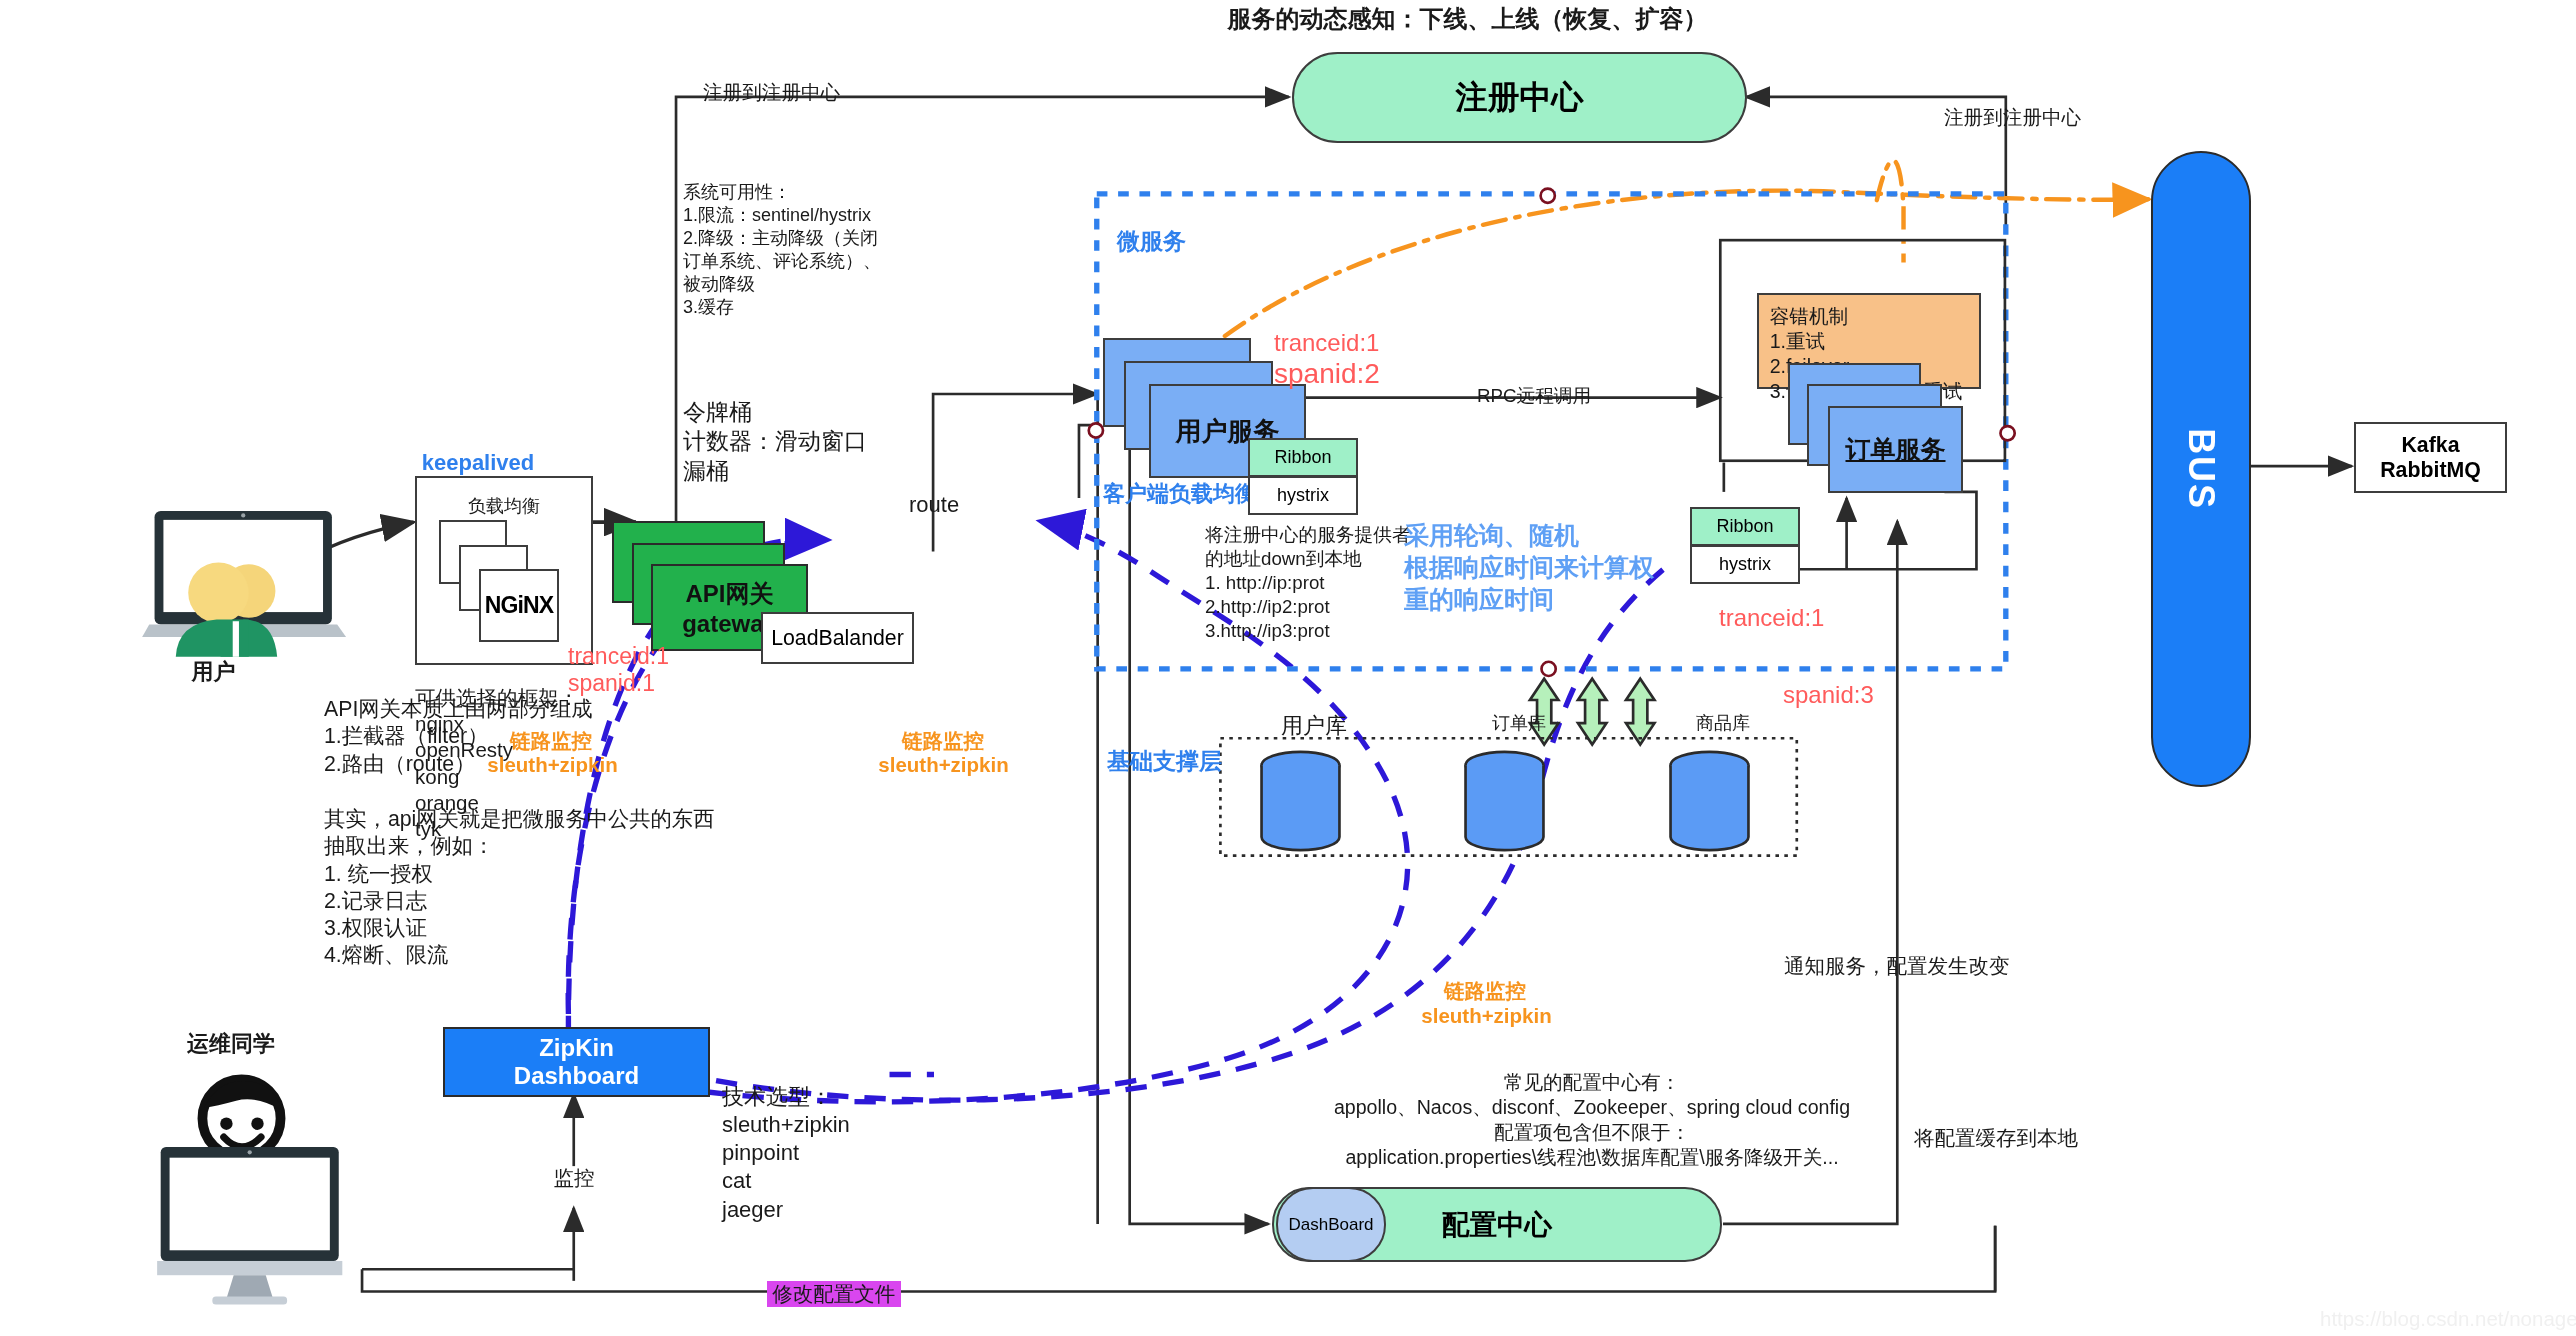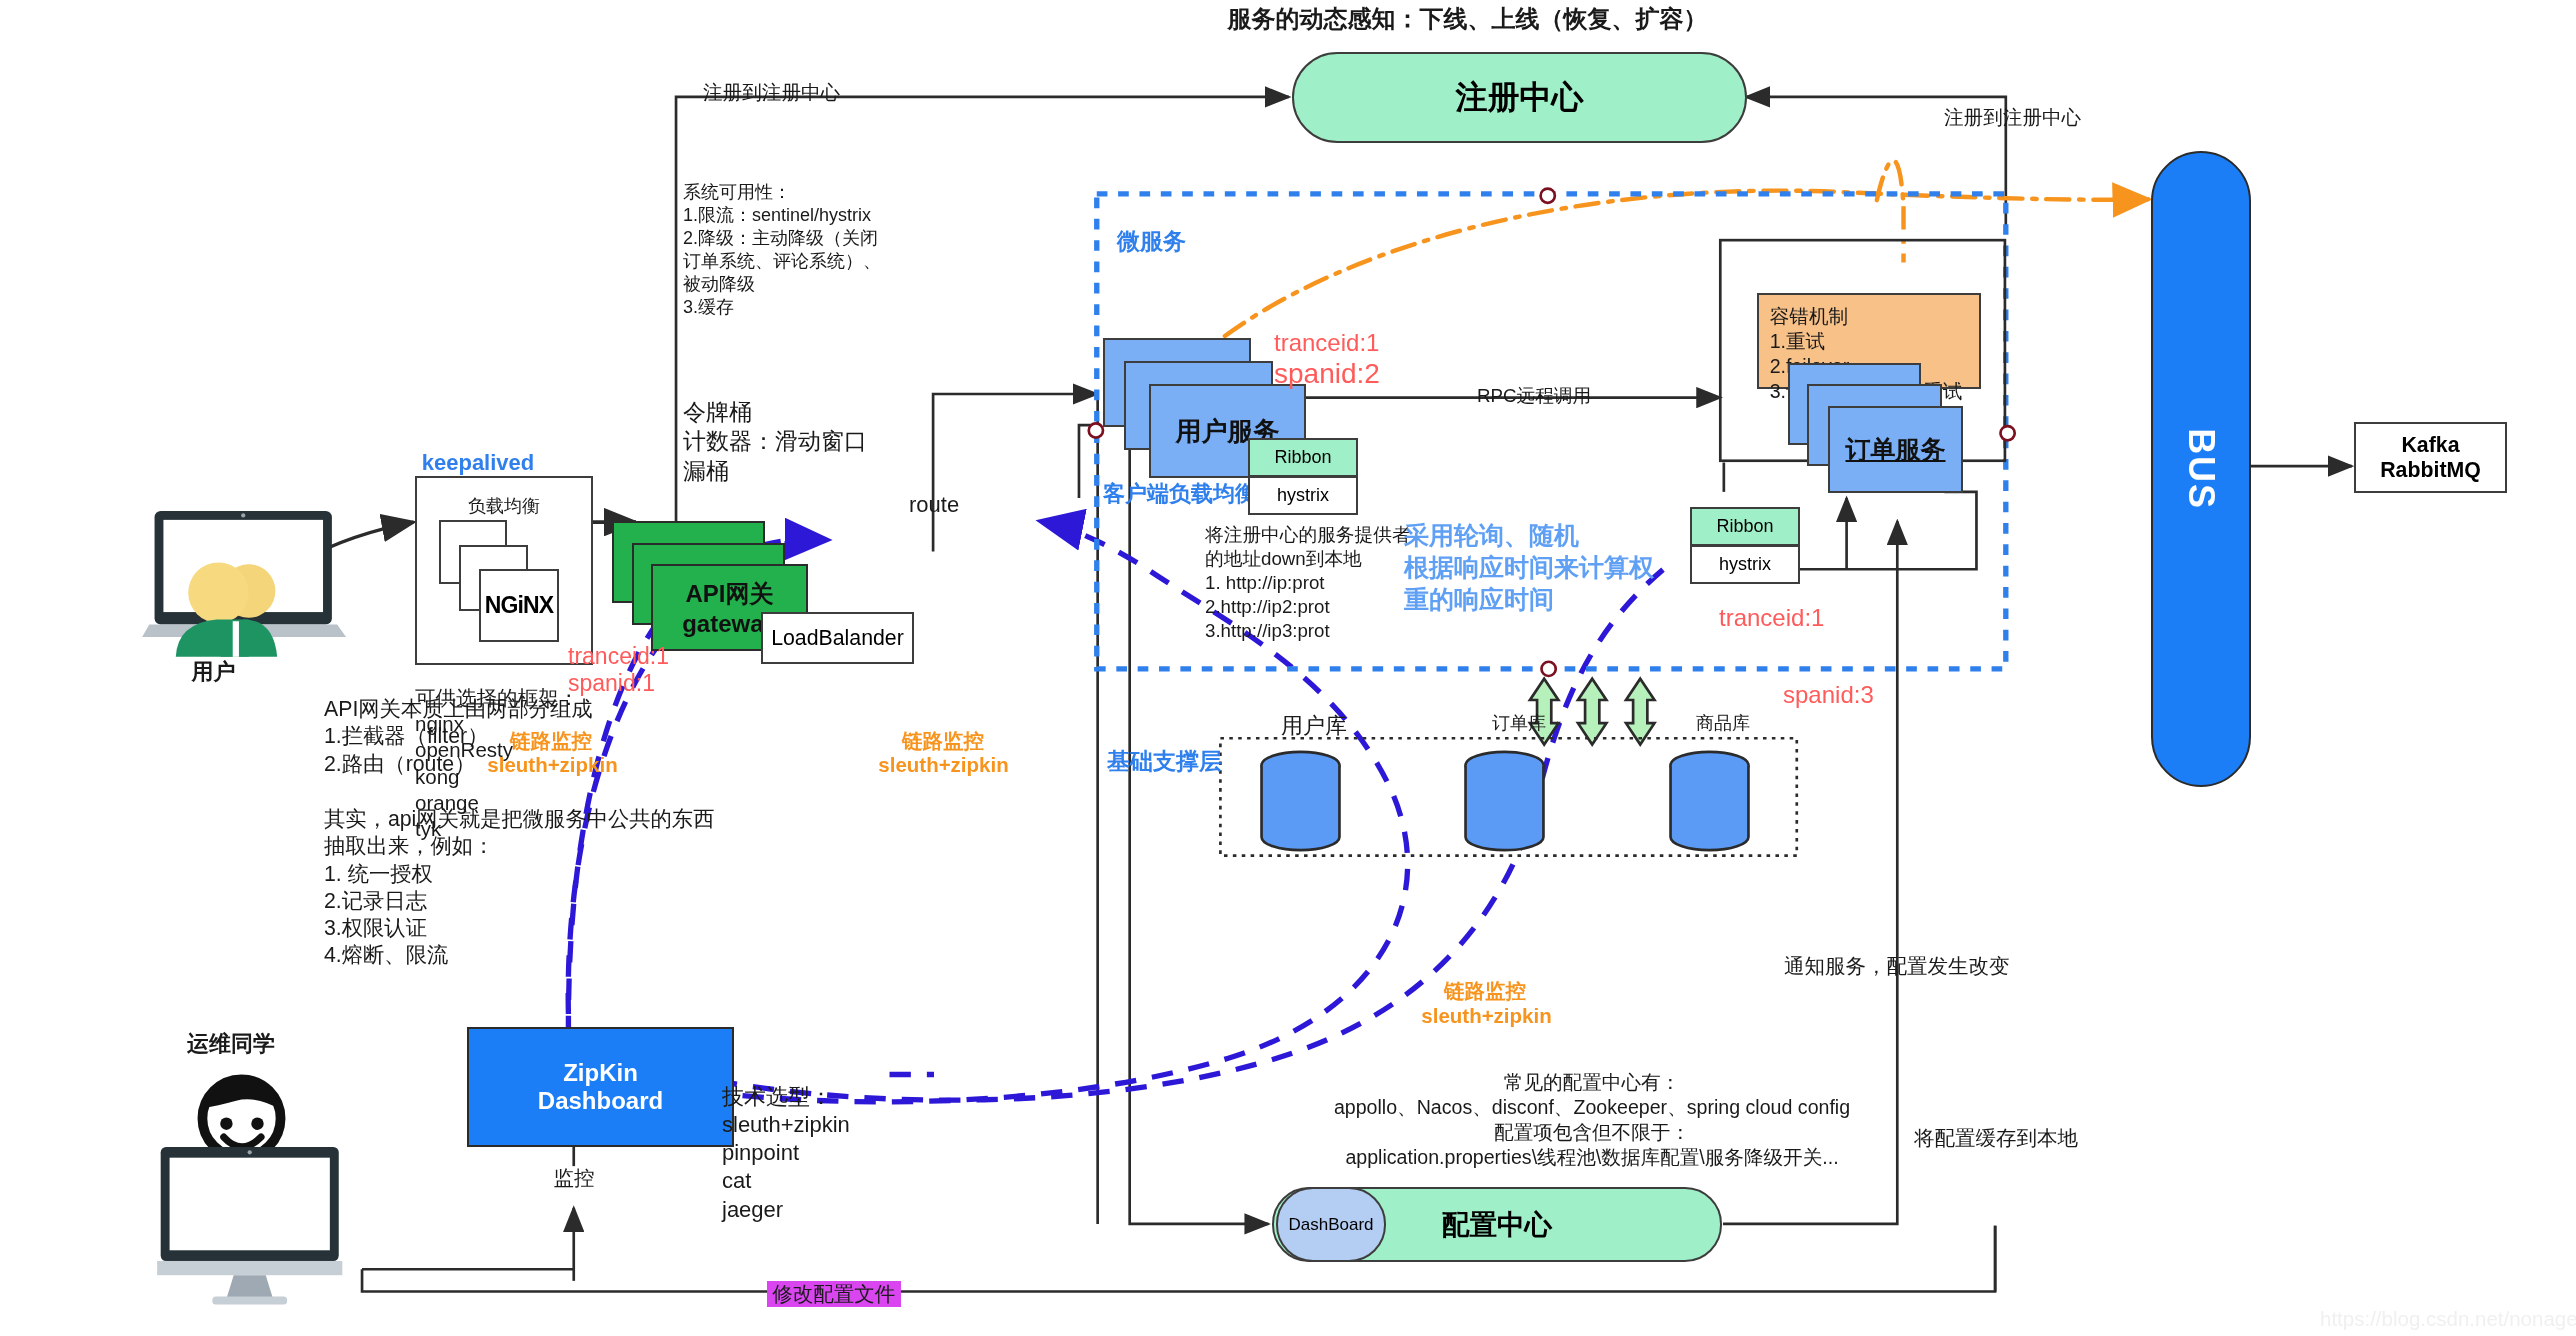--- a/index.html
+++ b/index.html
@@ -278,21 +278,21 @@
     <svg width="189" height="138" viewBox="0 0 212 155">
       <rect x="4" y="0" width="200" height="128" rx="6" fill="#263238"></rect>
       <rect x="14" y="12" width="180" height="104" fill="#fff"></rect>
       <circle cx="104" cy="6" r="2.4" fill="#9aa3a8"></circle>
       <rect x="0" y="128" width="208" height="16" fill="#c6ced6"></rect>
       <path d="M86,144 L122,144 L130,170 L78,170 z" fill="#9fa9b3"></path>
       <rect x="62" y="168" width="84" height="9" rx="4" fill="#c6ced6"></rect>
     </svg>
   </div>
 
-  <div class="box royal" style="left:443px;top:1027px;width:267px;height:120px;font-size:24px;font-weight:bold;color:#fff;white-space:pre;margin-left:24px;">ZipKin
+  <div class="box royal" style="left:443px;top:1027px;width:267px;height:70px;font-size:24px;font-weight:bold;color:#fff;white-space:pre;">ZipKin
 Dashboard</div>
 
   <div class="txt ctr" style="left:532px;top:1165px;width:84px;font-size:20.5px;">监控</div>
   <div class="txt" style="left:722px;top:1083px;font-size:22px;">技术选型：
 sleuth+zipkin
 pinpoint
 cat
 jaeger</div>
 
   <div class="txt ctr orange" style="left:1405px;top:978px;width:160px;font-size:20.5px;font-weight:bold;">链路监控</div>

